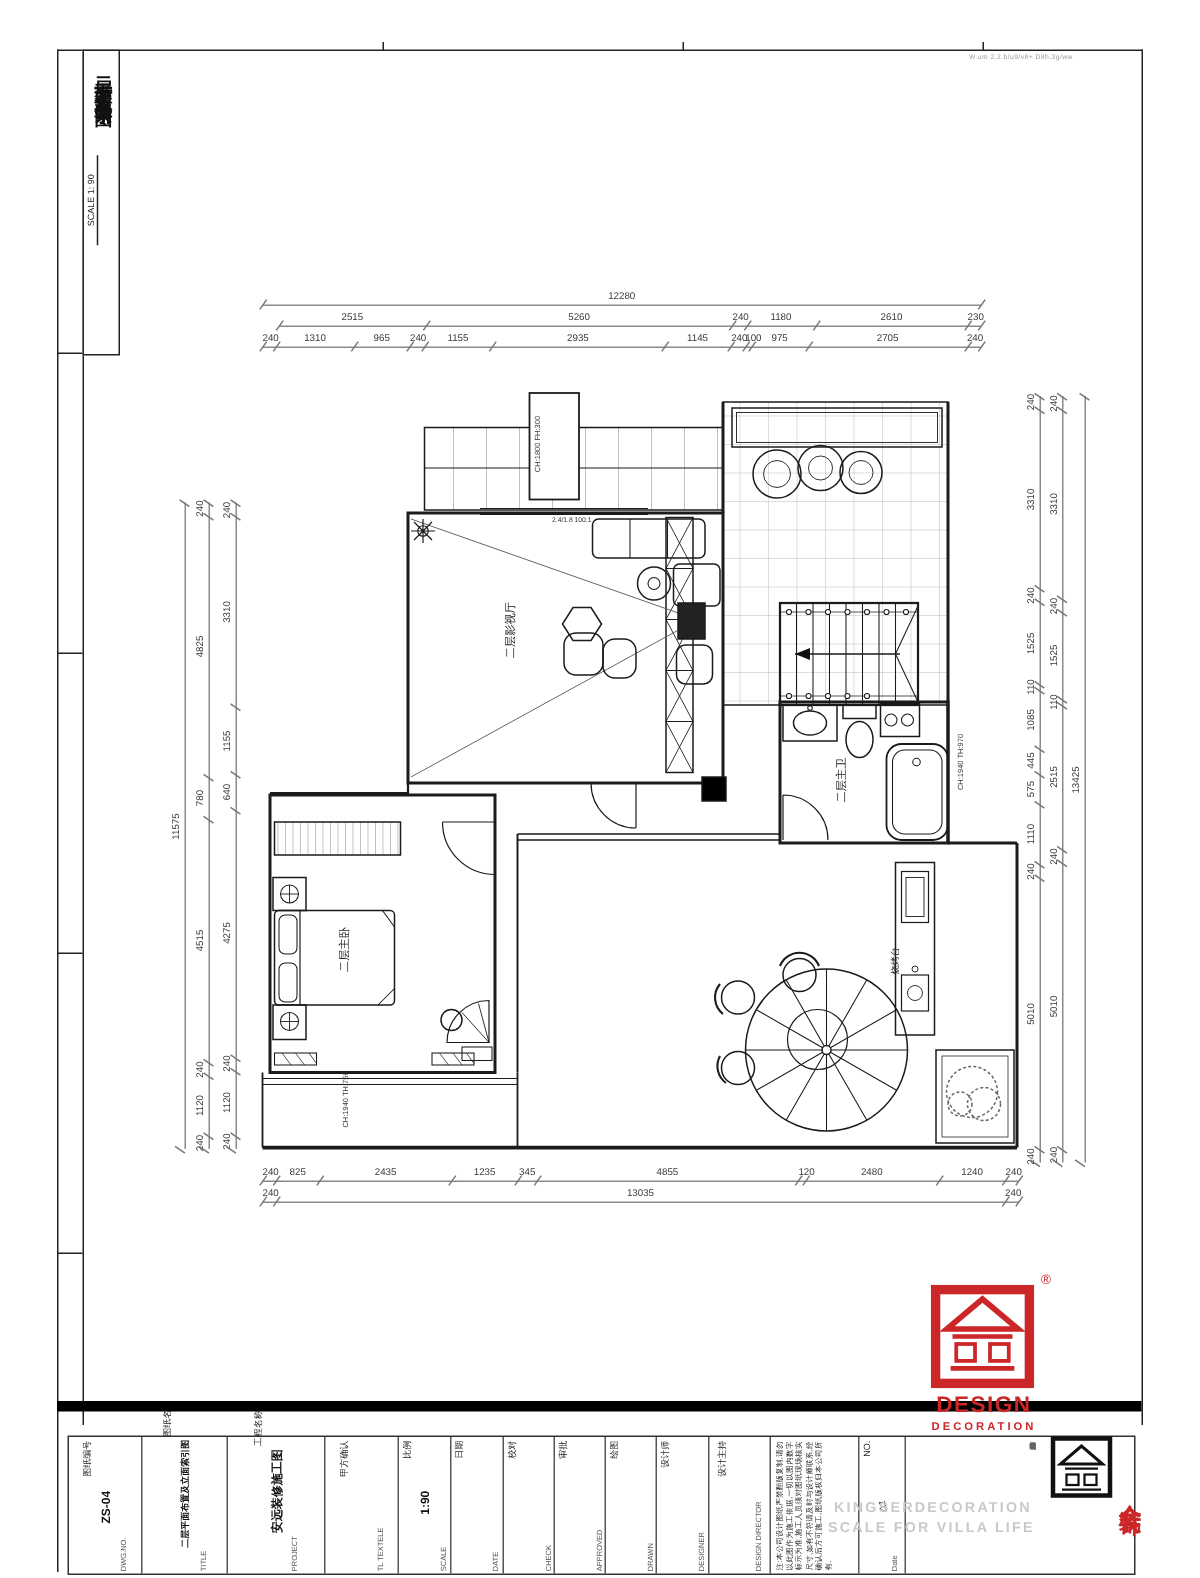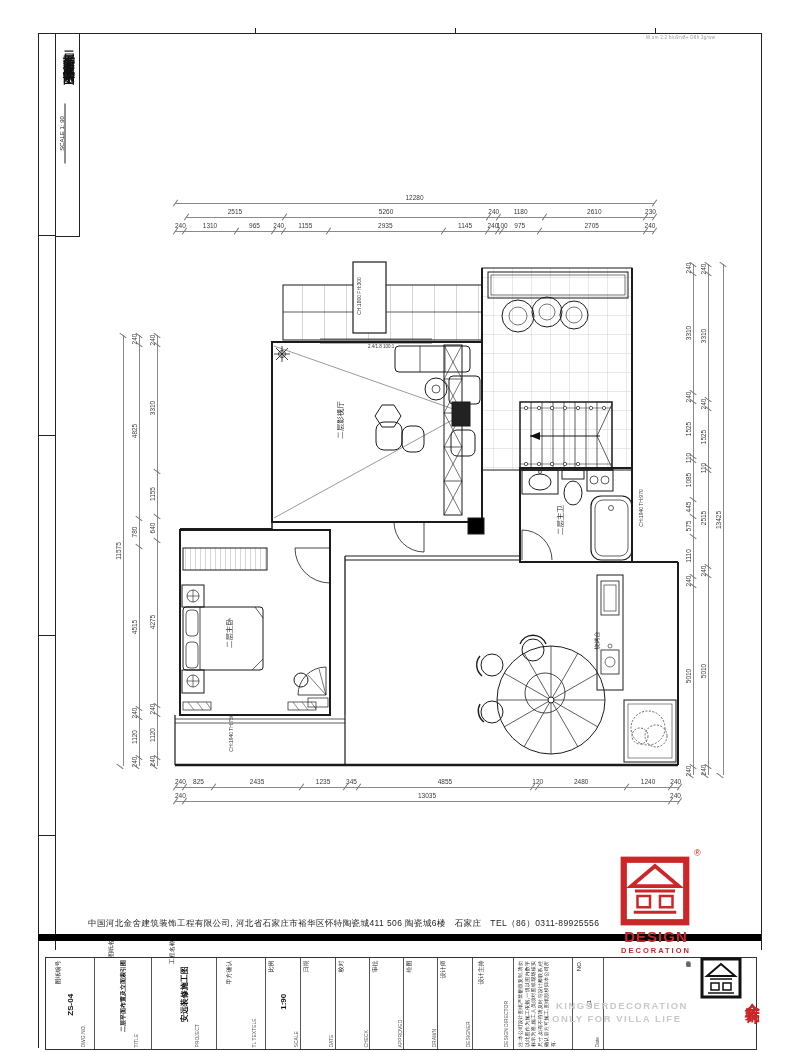--- a/index.html
+++ b/index.html
@@ -474,21 +474,20 @@
 
   <div class="rlabel" style="left:322px;top:415px;">二层影视厅</div>
   <div class="rlabel" style="left:546px;top:515px;">二层主卫</div>
   <div class="rlabel" style="left:215px;top:628px;">二层主卧</div>
   <div class="rlabel" style="left:588px;top:636px;font-size:6px;">烧烤台</div>
   <div class="rlabel note" style="left:340px;top:293px;">CH:1800 FH:300</div>
   <div class="rlabel note" style="left:622px;top:505px;">CH:1940 TH:970</div>
   <div class="rlabel note" style="left:212px;top:730px;">CH:1940 TH:750</div>
   <div class="flat" style="left:368px;top:344px;font-size:4.5px;">2.4/1.8 100:1</div>
 
-  <div class="company-line">中国河北金舍建筑装饰工程有限公司, 河北省石家庄市裕华区怀特陶瓷城411 506 陶瓷城6楼　石家庄　TEL（86）0311-89925556</div>
   <div class="blackbar"></div>
 
   <div class="redlogo">
     <svg width="70" height="70" viewBox="0 0 56 56" style="position:static;" xmlns="http://www.w3.org/2000/svg">
       <g stroke="#cb2628" fill="none">
         <rect x="3" y="3" width="50" height="50" stroke-width="5"></rect>
         <path d="M28,8L9,24H47Z" stroke-width="3"></path>
         <path d="M12,28H44" stroke-width="2.5"></path>
         <rect x="14" y="32" width="10" height="9" stroke-width="2"></rect>
         <rect x="32" y="32" width="10" height="9" stroke-width="2"></rect>
@@ -575,21 +574,21 @@
       <div class="tb-rot" style="height:24px;">
         <span class="tb-en">Date</span>
         <span class="tb-val" style="font-weight:400;font-size:6px;">△1</span>
         <span class="tb-cn">NO.</span>
       </div>
     </div>
     <div class="tb-col last"></div>
   </div>
 
   <div class="wm" style="left:556px;top:1000px;">KINGSERDECORATION</div>
-  <div class="wm" style="left:552px;top:1013px;">ONLY FOR VILLA LIFE</div>
+  <div class="wm" style="left:552px;top:1013px;">SCALE FOR VILLA LIFE</div>
   <div class="blacklogo">
     <svg width="42" height="42" viewBox="0 0 42 42" style="position:static;" xmlns="http://www.w3.org/2000/svg">
       <g stroke="#111" fill="none">
         <rect x="2" y="2" width="38" height="38" stroke-width="3"></rect>
         <path d="M21,7L7,19H35Z" stroke-width="2"></path>
         <path d="M10,22H32" stroke-width="1.5"></path>
         <rect x="11" y="26" width="8" height="7" stroke-width="1.5"></rect>
         <rect x="23" y="26" width="8" height="7" stroke-width="1.5"></rect>
         <path d="M8,36H34" stroke-width="1.5"></path>
       </g>

